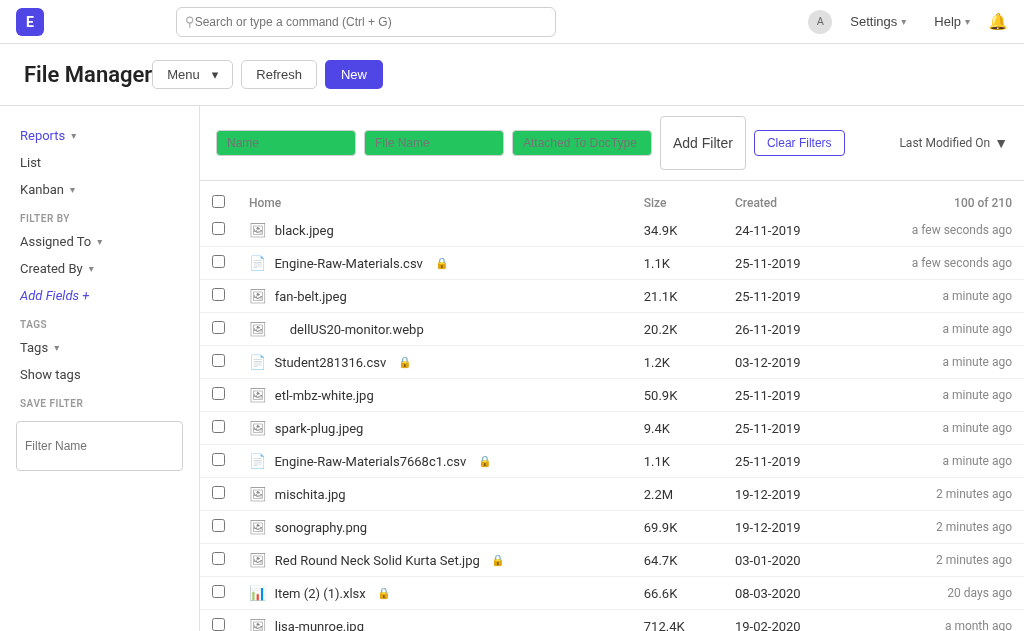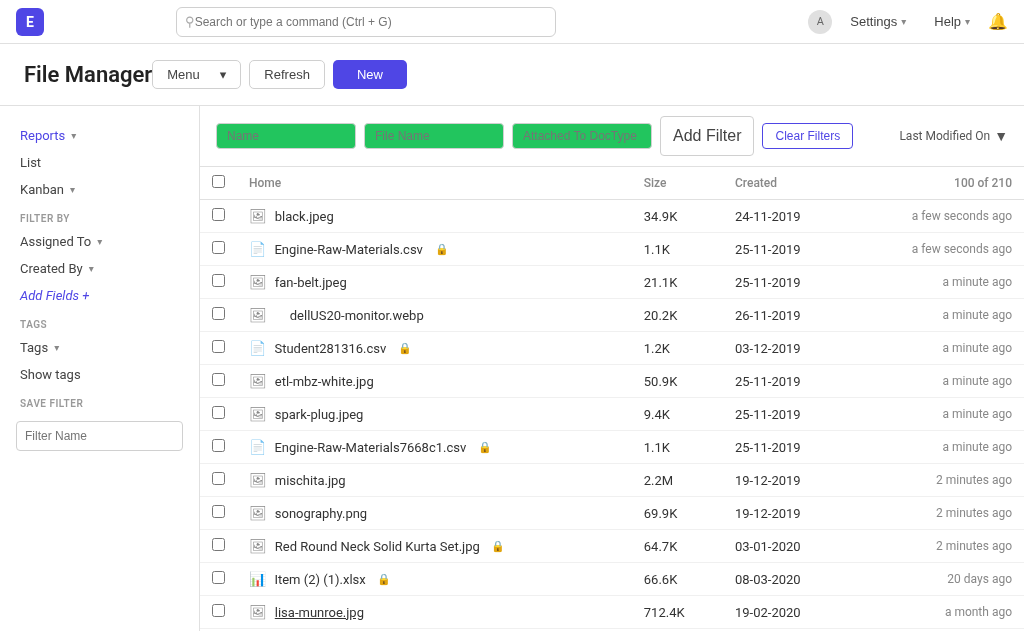--- a/index.html
+++ b/index.html
@@ -35,28 +35,28 @@
     
     .page-header {
       display: flex; align-items: center; 
       padding: 16px 24px; background: #fff; border-bottom: 1px solid #e0e0e0;
     }
     .page-title { font-size: 22px; font-weight: 600; color: #222; }
     .header-actions { display: flex; gap: 8px; }
     .btn-menu {
       padding: 6px 14px; border: 1px solid #d0d0d0; border-radius: 5px;
       background: #fff; cursor: pointer; font-size: 13px; color: #444;
-      display: flex; align-items: center; gap: 20px;
+      display: flex; align-items: center; gap: 12px;
     }
     .btn-refresh {
       padding: 6px 14px; border: 1px solid #d0d0d0; border-radius: 5px;
       background: #fff; cursor: pointer; font-size: 13px; color: #444;
     }
     .btn-new {
-      padding: 6px 24px; border: none; border-radius: 5px;
+      padding: 6px 16px; border: none; border-radius: 5px;
       background: #4f46e5; cursor: pointer; font-size: 13px; color: #fff; font-weight: 500;
     }
 
     
     .layout { display: flex; height: calc(100vh - 44px - 58px); }
 
     
     .sidebar {
       width: 200px; flex-shrink: 0; background: #fff; border-right: 1px solid #e0e0e0;
       padding: 16px 0; overflow-y: auto;
@@ -66,59 +66,59 @@
       display: flex; align-items: center; gap: 6px;
     }
     .sidebar-item.active { color: #4f46e5; }
     .sidebar-section-label {
       padding: 10px 20px 4px; font-size: 10px; font-weight: 600;
       color: #999; text-transform: uppercase; letter-spacing: 0.5px;
     }
     .filter-input {
       margin: 8px 16px; width: calc(100% - 32px);
       border: 1px solid #d0d0d0; border-radius: 4px;
-      padding: 7px 8px; font-size: 12px; color: #8b5cf6; outline: none;
+      padding: 17px 8px; font-size: 12px; color: #8b5cf6; outline: none;
     }
     .chevron { font-size: 10px; color: #888; }
 
     
     .main { flex: 1; background: #fff; overflow: hidden; display: flex; flex-direction: column; }
 
     
     .filter-bar {
       display: flex; align-items: center; gap: 8px; padding: 10px 16px;
       border-bottom: 1px solid #e0e0e0;
     }
     .filter-input-field {
       border: 1px solid #d0d0d0; border-radius: 4px; padding: 5px 10px;
       font-size: 12px; color: #555; background: #22c55e; outline: none; width: 140px;
     }
     .btn-add-filter {
-      padding: 10px 12px; border: 1px solid #d0d0d0; border-radius: 4px;
-      background: #fff; cursor: pointer; font-size: 16px; color: #444;
+      padding: 18px 12px; border: 1px solid #d0d0d0; border-radius: 4px;
+      background: #fff; cursor: pointer; font-size: 14px; color: #444;
     }
     .btn-clear-filters {
       padding: 5px 12px; border: 1px solid #4f46e5; border-radius: 4px;
       background: #fff; cursor: pointer; font-size: 12px; color: #4f46e5;
     }
     .sort-right {
       margin-left: auto; display: flex; align-items: center; gap: 4px;
       font-size: 12px; color: #555;
     }
     .sort-btn {
       background: none; border: none; cursor: pointer; font-size: 14px; color: #555;
     }
 
     
     .file-table { flex: 1; overflow-y: auto; }
     table { width: 100%; border-collapse: collapse; }
     thead th {
       padding: 8px 12px; text-align: left; font-size: 12px; font-weight: 500;
       color: #888; border-bottom: 1px solid #e0e0e0; background: #fff;
-      position: sticky; top: 0; z-index: 1;
+      position: sticky; top: 6px; z-index: 1;
     }
     thead th:last-child { text-align: right; }
     tbody tr { border-bottom: 1px solid #f0f0f0; }
     tbody td { padding: 8px 12px; font-size: 13px; color: #333; }
     tbody td:last-child { text-align: right; color: #888; font-size: 12px; }
     .file-name { display: flex; align-items: center; gap: 8px; }
     .file-icon { font-size: 14px; color: #888; flex-shrink: 0; }
     .lock-icon { font-size: 11px; color: #e67e22; margin-left: 4px; }
     .check-col { width: 30px; }
     input[type="checkbox"] { cursor: pointer; accent-color: #4f46e5; }

